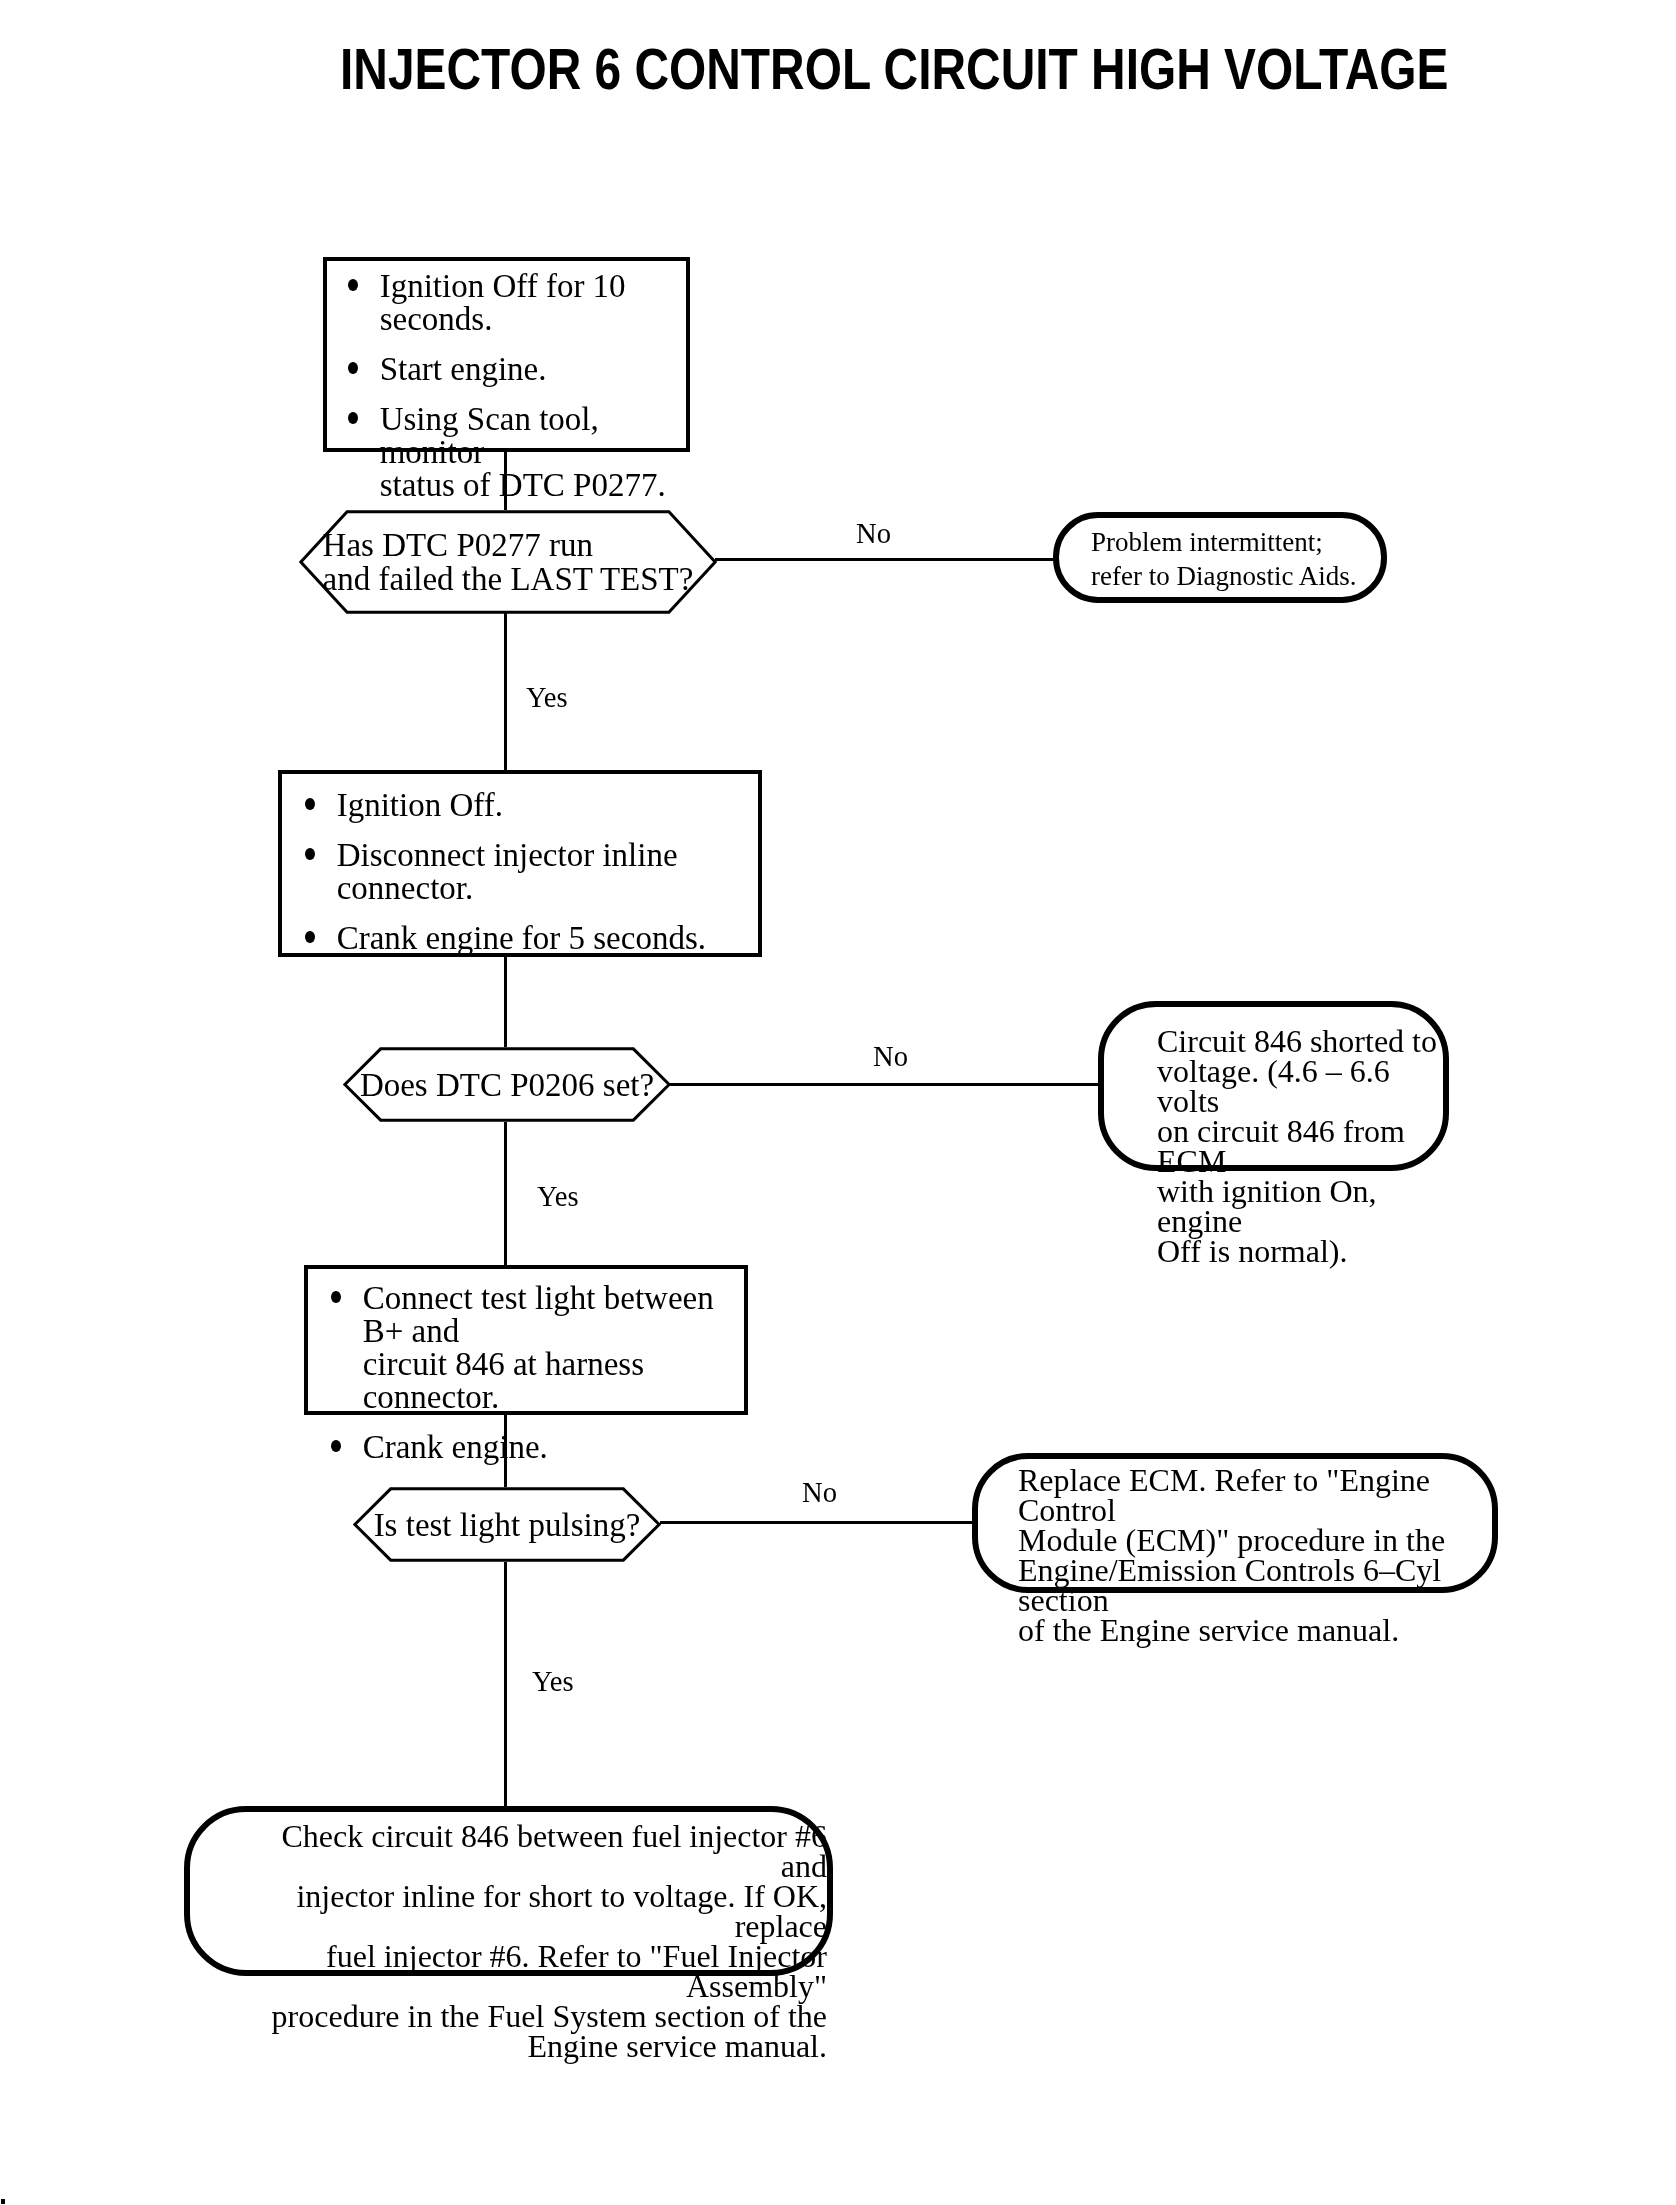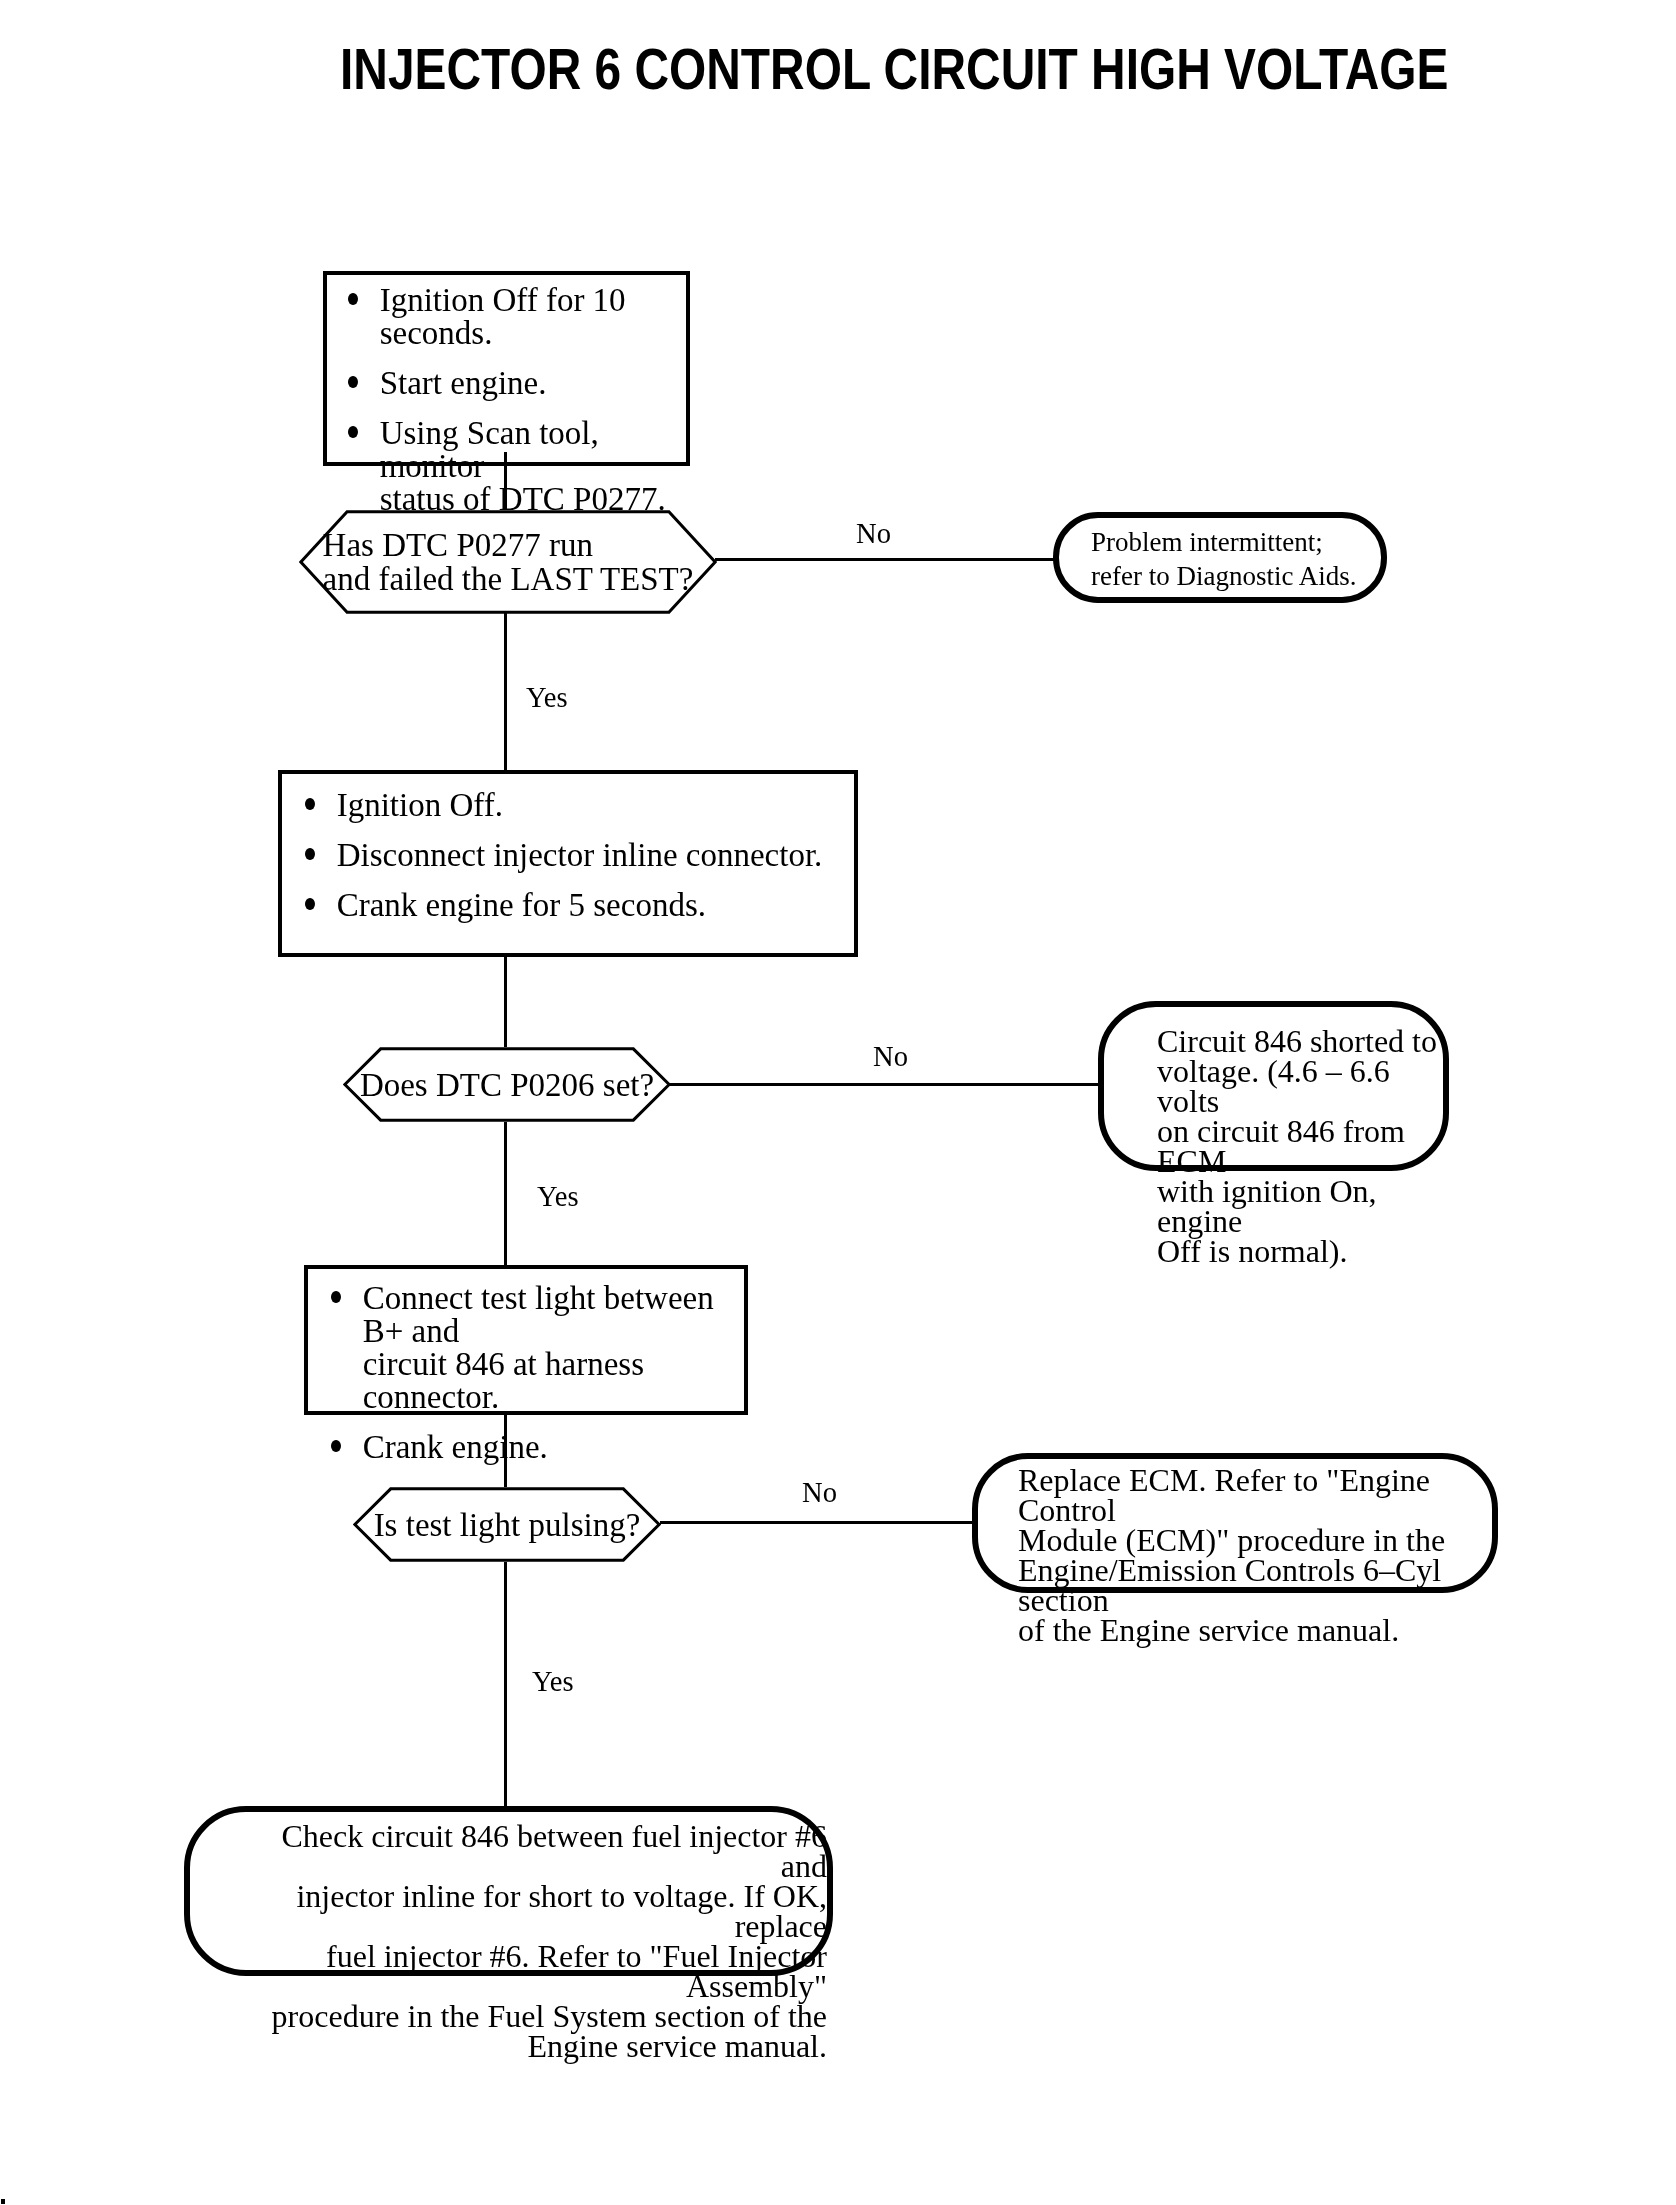--- a/index.html
+++ b/index.html
@@ -95,21 +95,21 @@
 </style>
 </head>
 <body>
 
 <div class="page">
 
   <h1 class="title">
     <span class="title-inner">INJECTOR 6 CONTROL CIRCUIT HIGH VOLTAGE</span>
   </h1>
 
-  <div class="rect-box" style="left:323px; top:257px; width:367px; height:195px; padding:9px 8.5px 0 21px;margin-top:14px;">
+  <div class="rect-box" style="left:323px; top:257px; width:367px; height:195px; padding:9px 8.5px 0 21px;">
     <div class="bullet-item">
       <span class="bullet-dot"></span>
       <span class="bullet-text">Ignition Off for 10 seconds.</span>
     </div>
     <div class="bullet-item" style="margin-top:17px;">
       <span class="bullet-dot"></span>
       <span class="bullet-text">Start engine.</span>
     </div>
     <div class="bullet-item" style="margin-top:17px;">
       <span class="bullet-dot"></span>
@@ -134,21 +134,21 @@
   <div class="edge-label" style="left:856px; top:520px;">No</div>
 
   <div class="round-box" style="left:1053px; top:512px; width:334px; height:91px; border-radius:45px; padding:7.3px 0 0 32px;">
     <div class="round-text" style="line-height:34px;">Problem intermittent;
 refer to Diagnostic Aids.</div>
   </div>
 
   <div class="line vline" style="left:504px; top:613px; height:157px;"></div>
   <div class="edge-label" style="left:526px; top:684px;">Yes</div>
 
-  <div class="rect-box" style="left:278px; top:770px; width:580px; height:187px; padding:14.6px 8.5px 0 23px;">
+  <div class="rect-box" style="left:278px; top:770px; width:484px; height:187px; padding:14.6px 8.5px 0 23px;">
     <div class="bullet-item">
       <span class="bullet-dot"></span>
       <span class="bullet-text">Ignition Off.</span>
     </div>
     <div class="bullet-item" style="margin-top:17px;">
       <span class="bullet-dot"></span>
       <span class="bullet-text">Disconnect injector inline connector.</span>
     </div>
     <div class="bullet-item" style="margin-top:17px;">
       <span class="bullet-dot"></span>

